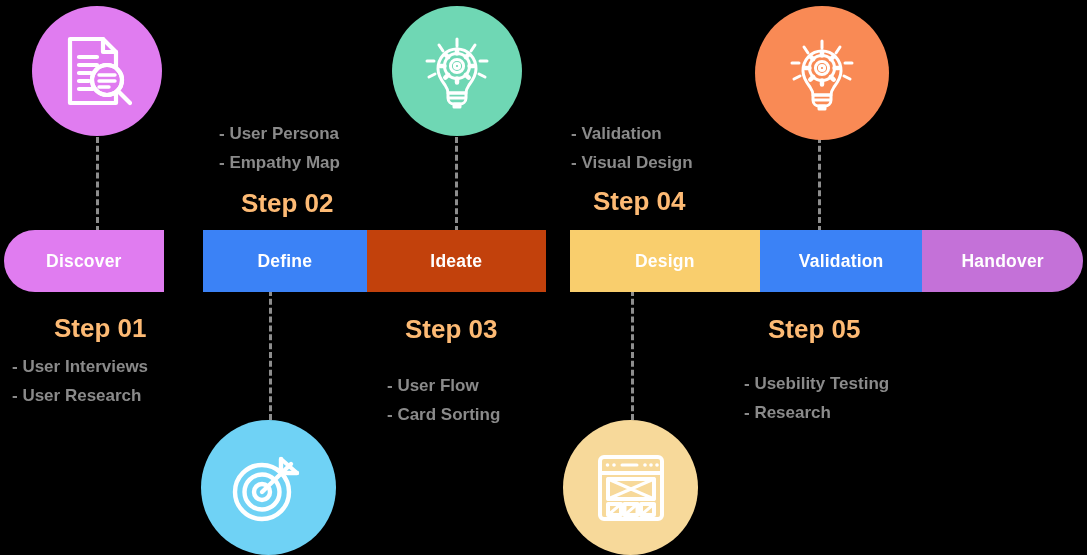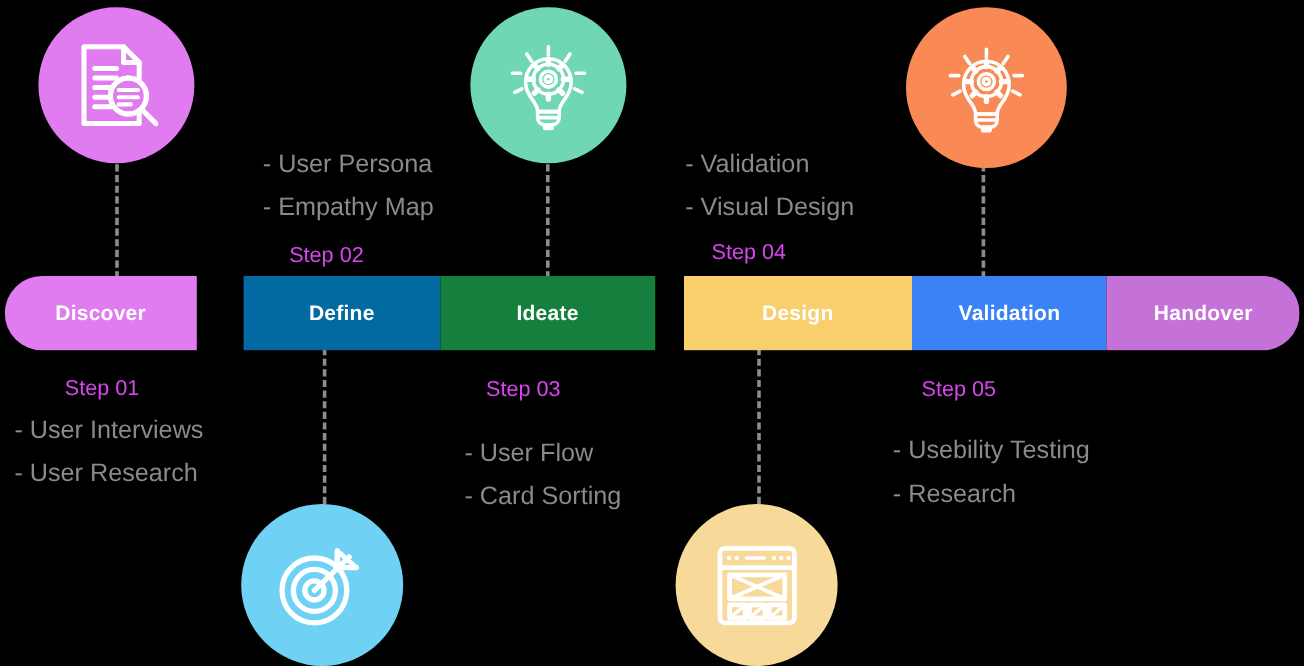--- a/index.html
+++ b/index.html
@@ -65,30 +65,30 @@
   .badge svg {
     display: block;
   }
 
   
   .block {
     position: absolute;
     z-index: 4;
   }
   .step-title {
-    color: #d946ef;
-    font-size: 18px;
-    font-weight: normal;
+    color: #fdba74;
+    font-size: 26px;
+    font-weight: bold;
     white-space: nowrap;
     line-height: 1.35;
   }
   .bullet {
     color: #8a8a8a;
-    font-size: 21px;
-    font-weight: normal;
+    font-size: 17px;
+    font-weight: bold;
     white-space: nowrap;
     line-height: 1.72;
   }
   .t-left   { text-align: left; }
   .t-indent { padding-left: 22px; }
 </style>
 </head>
 <body>
 
 <div id="stage">
@@ -186,24 +186,24 @@
         <rect x="46" y="52" width="13" height="11"></rect>
         <path d="M46 63 L59 52" stroke-width="3"></path>
       </svg>
     </span>
   </div>
 
   <div class="process-bar">
     <div class="segment" style="width:177px; background:#e07cf0;">
       <span class="segment-label">Discover</span>
     </div>
-    <div class="segment" style="width:182px; background:#0369a1;margin-left:39px;">
+    <div class="segment" style="width:182px; background:#3b82f6;margin-left:39px;">
       <span class="segment-label">Define</span>
     </div>
-    <div class="segment" style="width:198px; background:#15803d;">
+    <div class="segment" style="width:198px; background:#c2410c;">
       <span class="segment-label">Ideate</span>
     </div>
     <div class="segment" style="width:211px; background:#f9ce6d;margin-left:24px;">
       <span class="segment-label">Design</span>
     </div>
     <div class="segment" style="width:180px; background:#3b82f6;">
       <span class="segment-label">Validation</span>
     </div>
     <div class="segment" style="width:178px; background:#c471d8;">
       <span class="segment-label">Handover</span>

